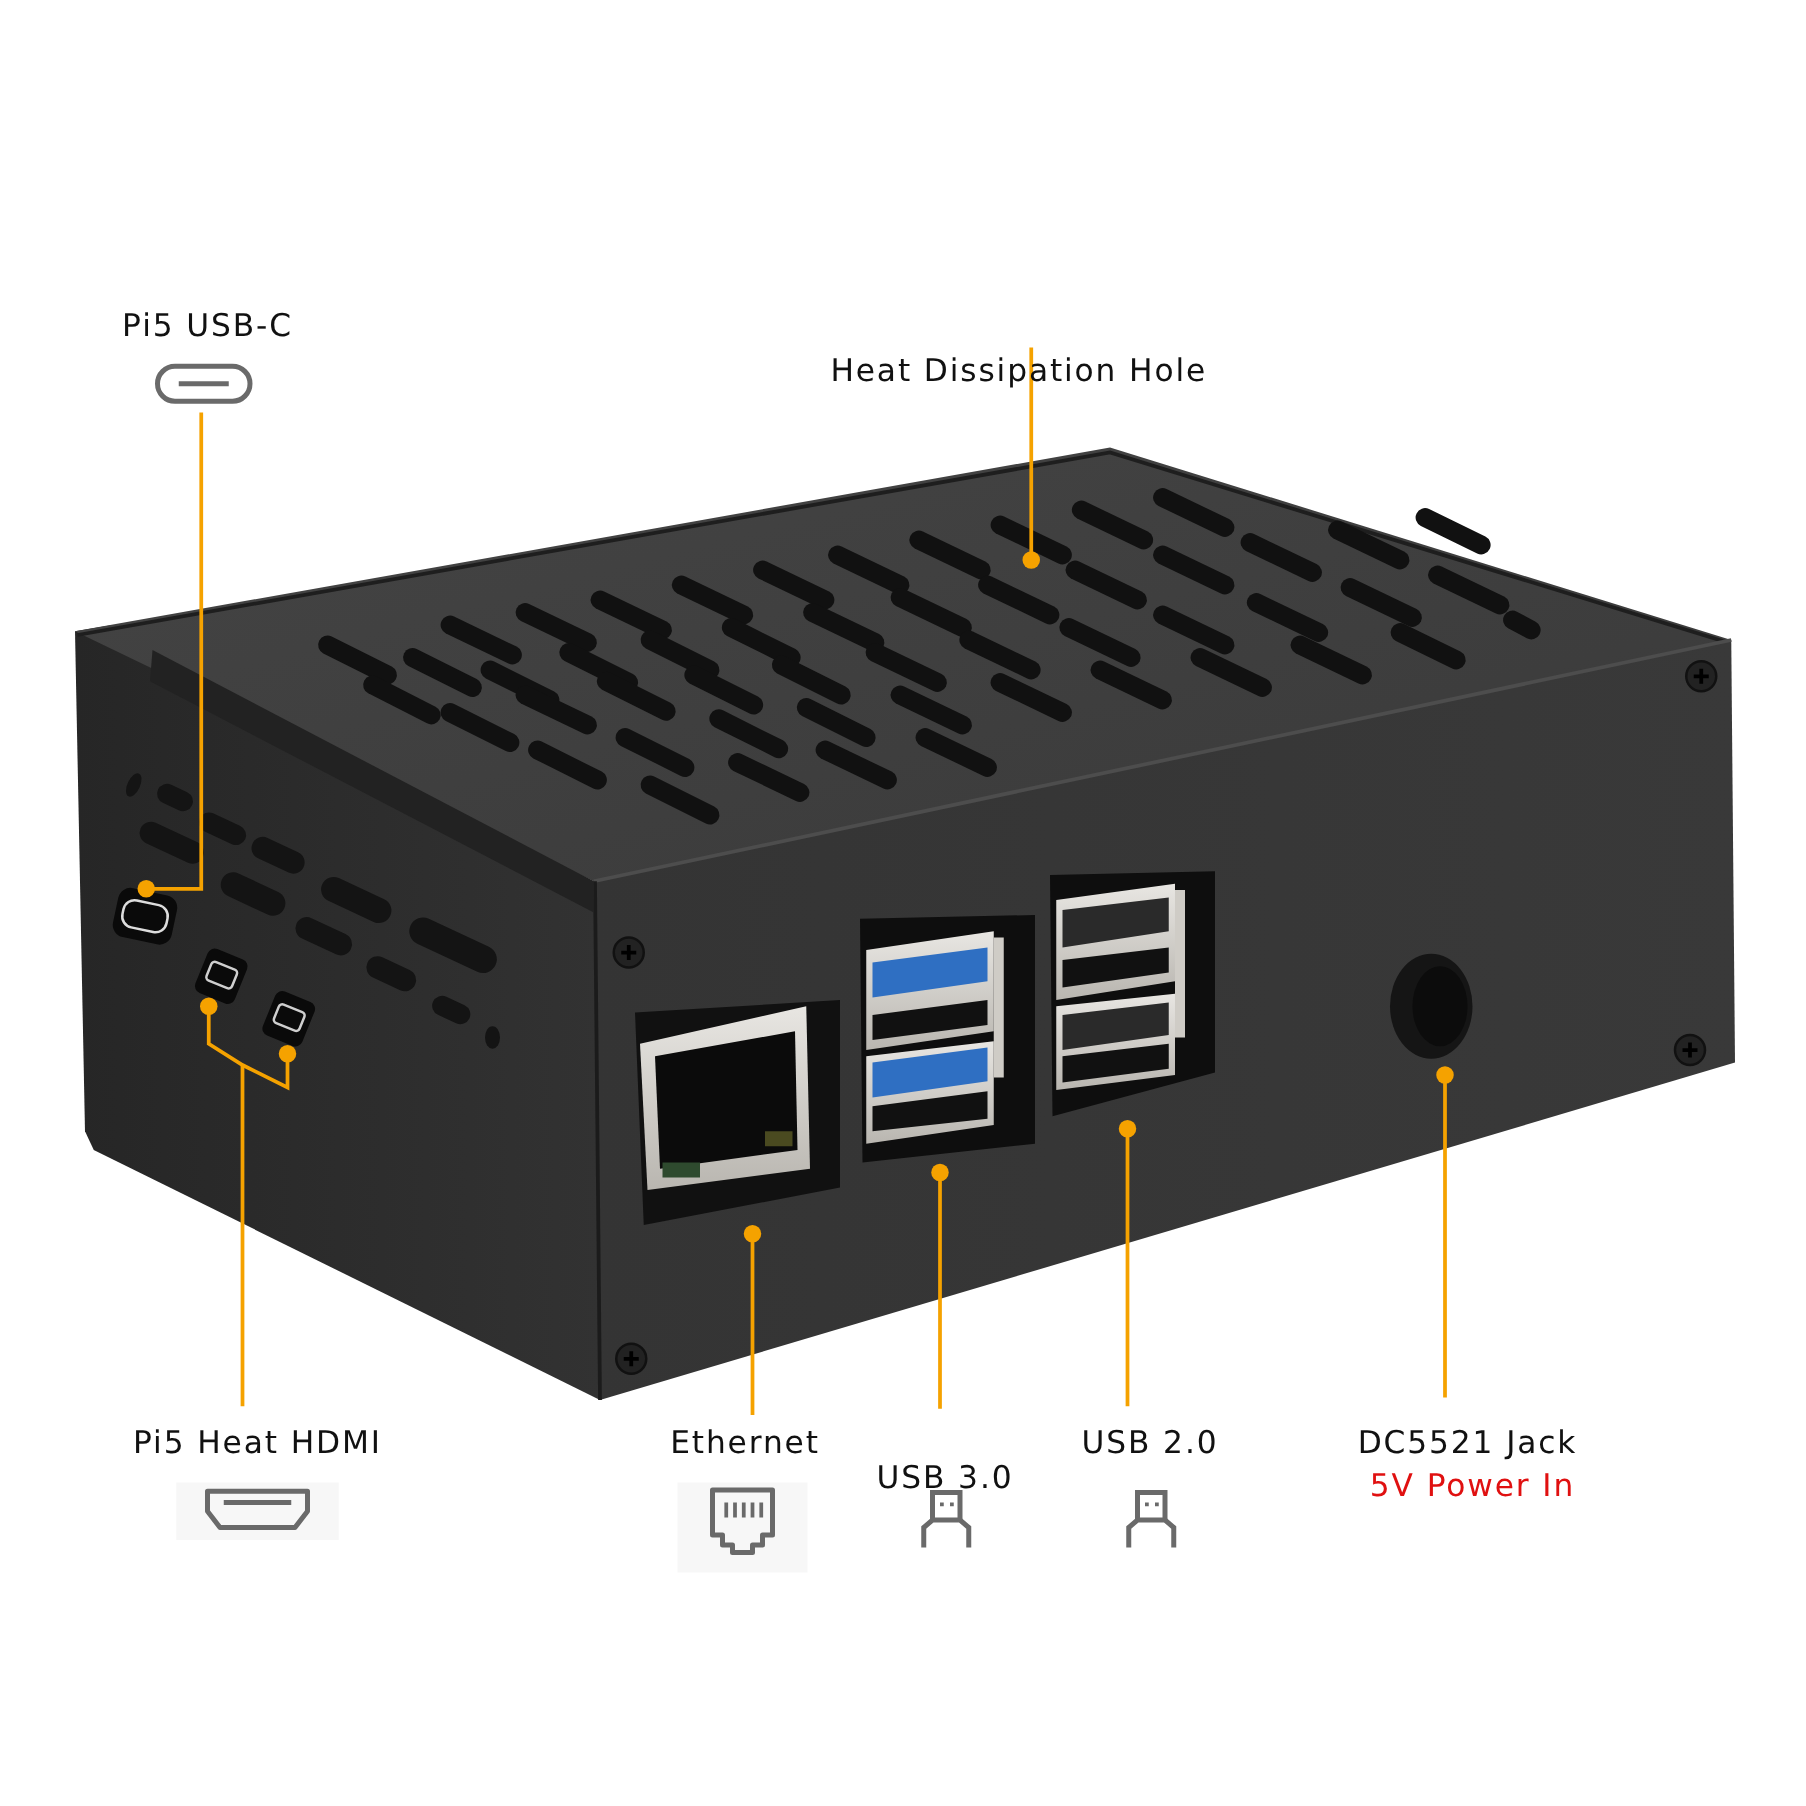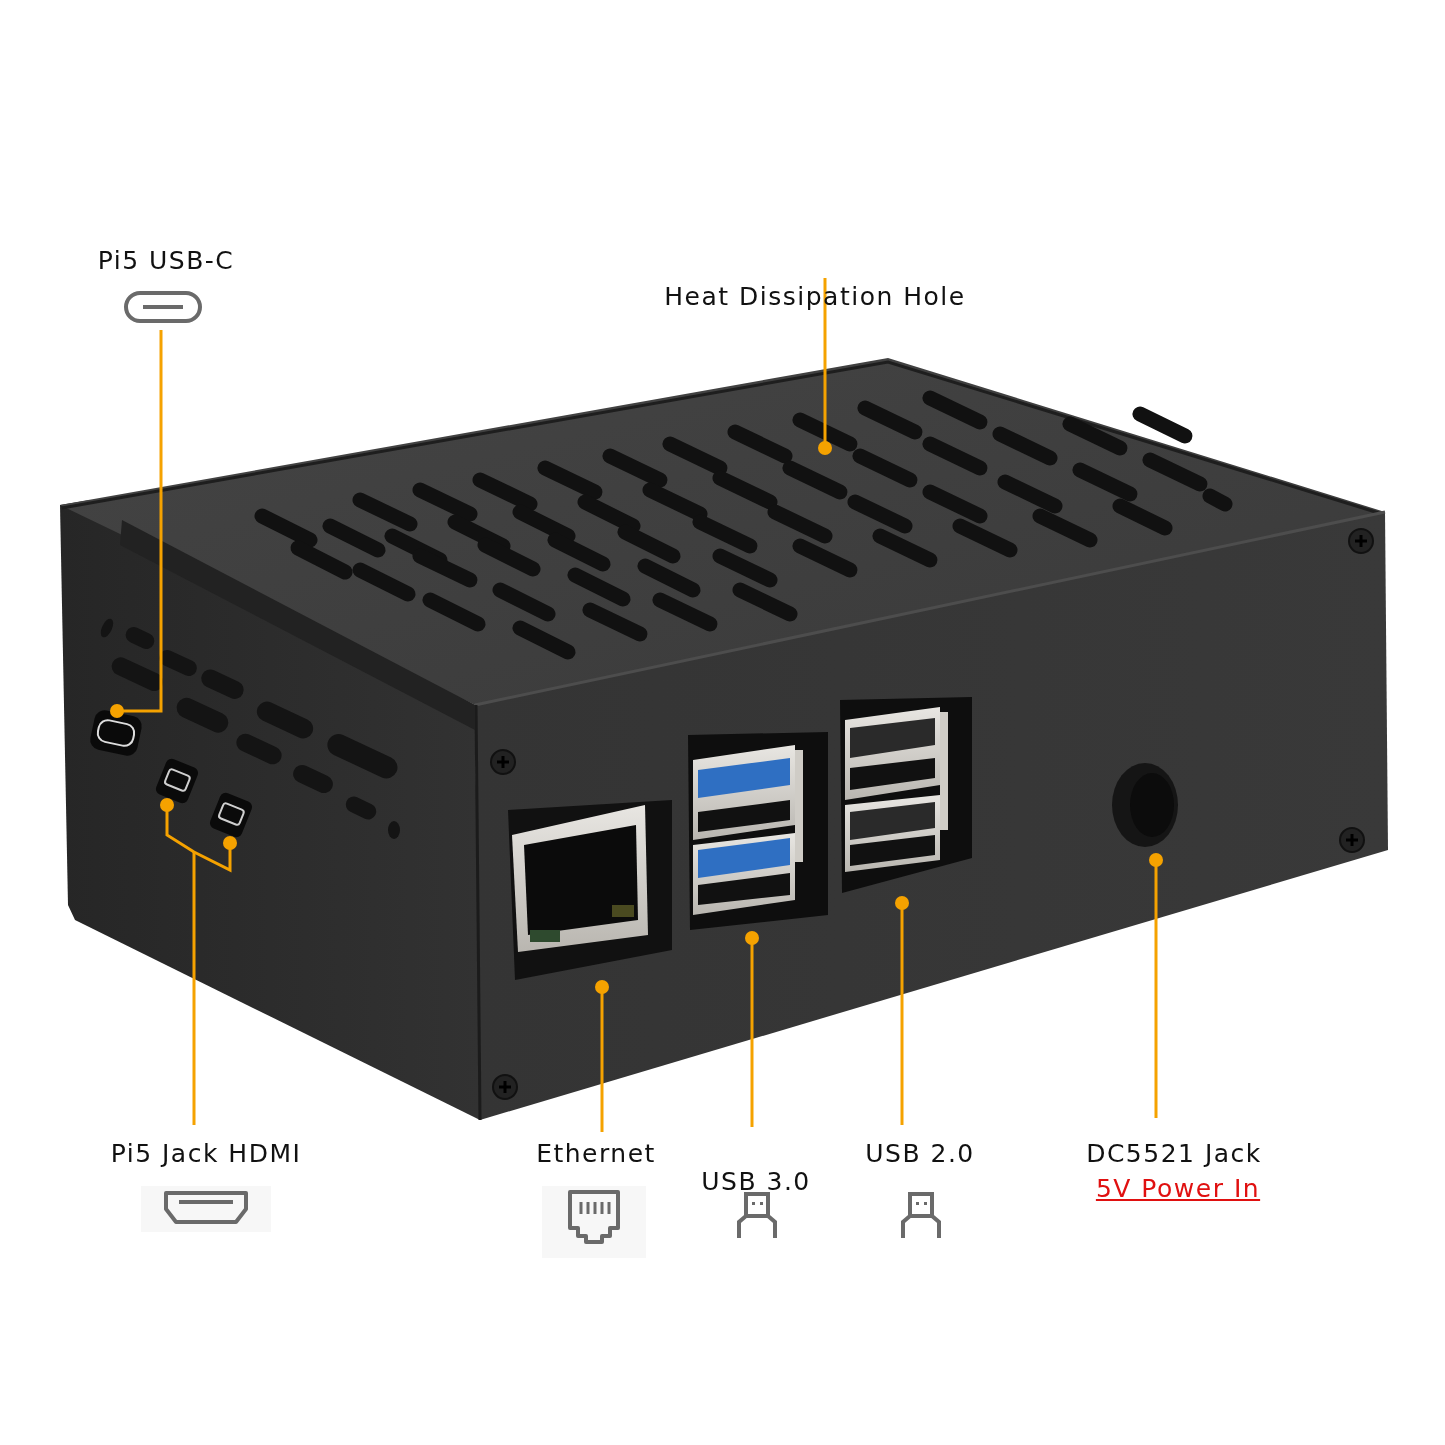--- a/index.html
+++ b/index.html
@@ -202,21 +202,21 @@
 <div class="label" style="left:166px; top:248px;">Pi5 USB-C</div>
 <div class="icon-box" style="left:163px; top:290px;">
   <svg width="80" height="34" viewBox="0 0 80 34">
       <rect x="3" y="3" width="74" height="28" rx="14" fill="none" stroke="#6a6a6a" stroke-width="4"></rect>
       <line x1="20" y1="17" x2="60" y2="17" stroke="#6a6a6a" stroke-width="4"></line>
     </svg>
 </div>
 
 <div class="label" style="left:815px; top:248px;margin-top:36px;">Heat Dissipation Hole</div>
 
-<div class="label" style="left:206px; top:1141px;">Pi5 Jack HDMI</div>
+<div class="label" style="left:206px; top:1141px;">Pi5 Heat HDMI</div>
 <div class="icon-box icon-bg" style="left:206px; top:1186px; width:130px; height:46px;">
   <svg width="130" height="46" viewBox="0 0 130 46">
       <path d="M25 7h80v16l-10 13H35L25 23z" fill="none" stroke="#6a6a6a" stroke-width="4" stroke-linejoin="round"></path>
       <line x1="38" y1="16" x2="92" y2="16" stroke="#6a6a6a" stroke-width="4"></line>
     </svg>
 </div>
 
 <div class="label" style="left:596px; top:1141px;">Ethernet</div>
 <div class="icon-box icon-bg" style="left:594px; top:1186px; width:104px; height:72px;">
   <svg width="104" height="72" viewBox="0 0 104 72">
@@ -245,13 +245,13 @@
 <div class="icon-box" style="left:921px; top:1190px;">
   <svg width="46" height="52" viewBox="0 0 46 52">
       <path d="M12 26V4h22v22" fill="none" stroke="#6a6a6a" stroke-width="4"></path>
       <path d="M5 48V32l7-6h22l7 6v16" fill="none" stroke="#6a6a6a" stroke-width="4"></path>
       <rect x="18" y="12" width="3" height="3" fill="#6a6a6a"></rect>
       <rect x="26" y="12" width="3" height="3" fill="#6a6a6a"></rect>
     </svg>
 </div>
 
 <div class="label" style="left:1174px; top:1141px;text-align:right;">DC5521 Jack</div>
-<div class="label red" style="left:1178px; top:1176px;text-decoration:underline;">5V Power In</div>
+<div class="label red" style="left:1178px; top:1176px;">5V Power In</div>
 
 </body></html>

